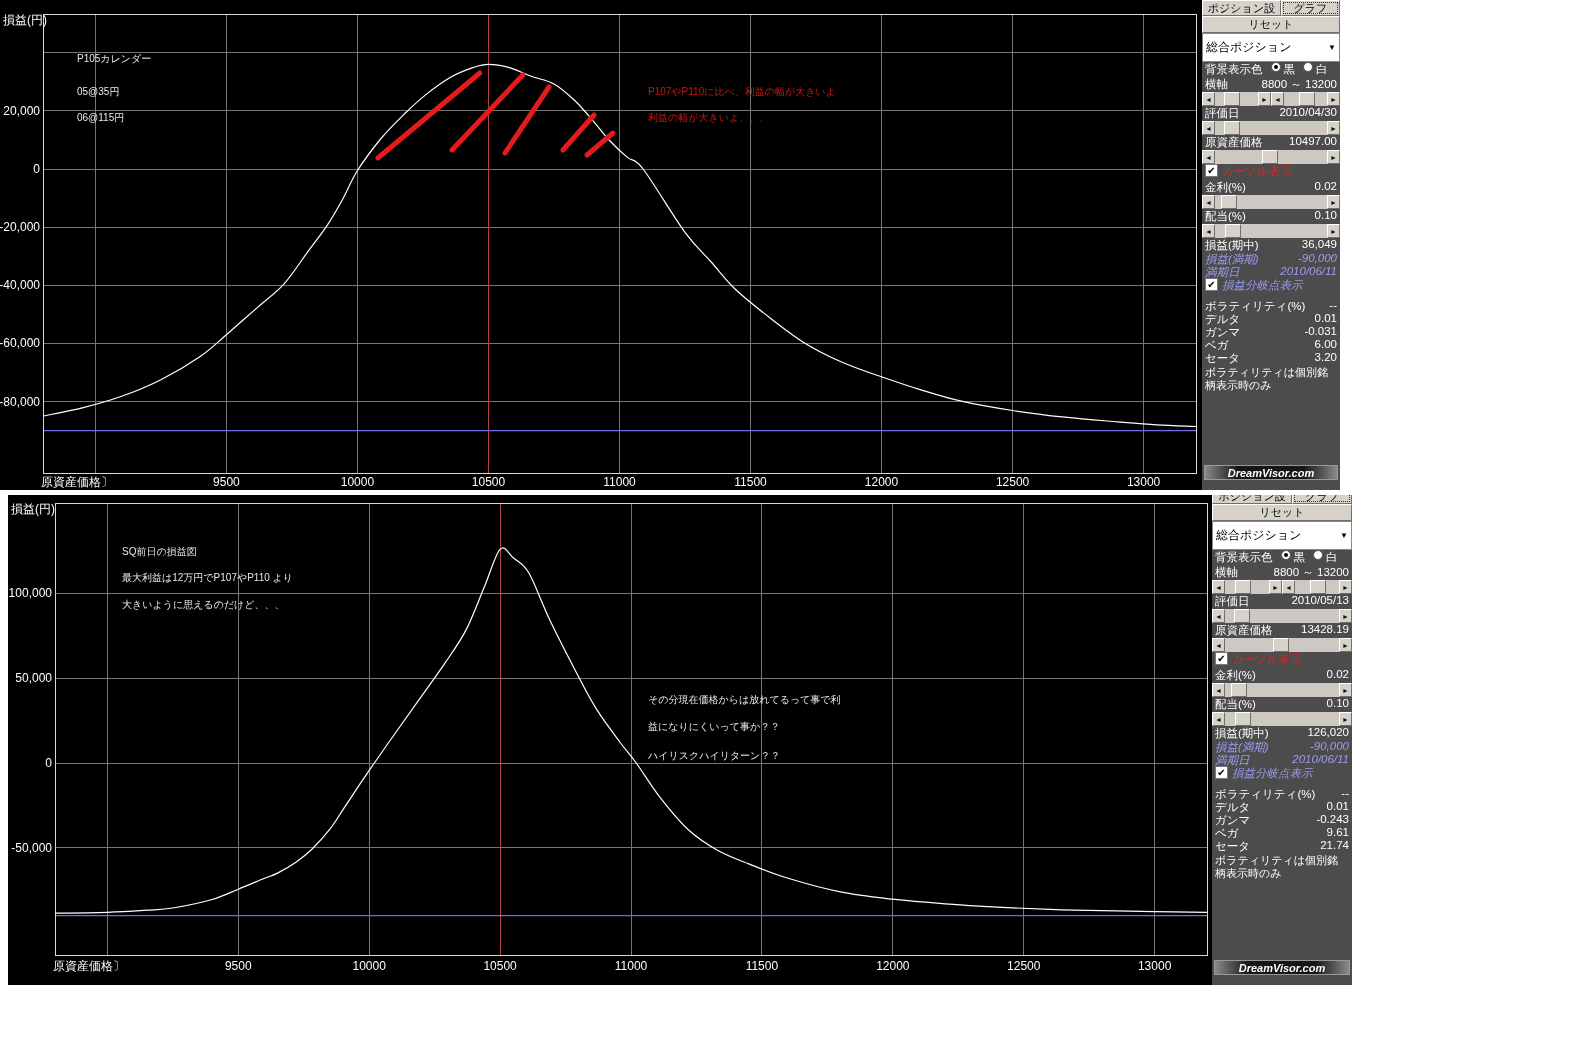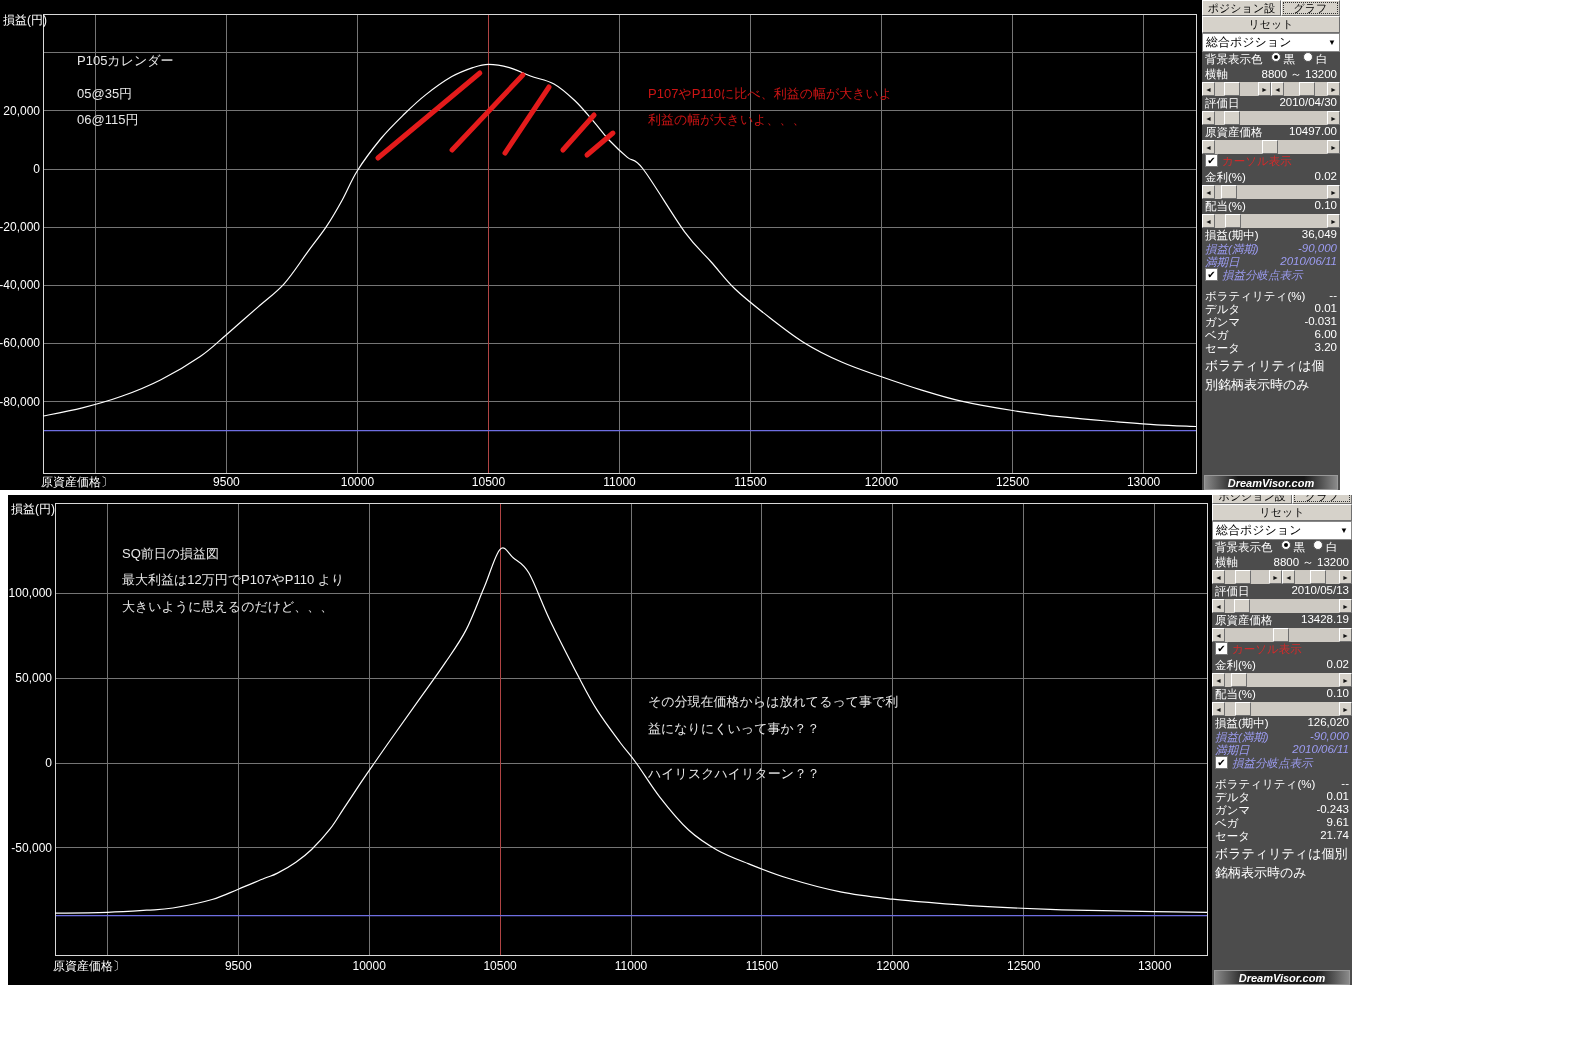--- a/index.html
+++ b/index.html
@@ -3,59 +3,59 @@
 <meta charset="utf-8">
 <style>
   html,body{margin:0;padding:0;background:#fff;}
   .canvas{position:relative;width:1574px;height:1042px;background:#fff;overflow:hidden;
           font-family:"Liberation Sans",sans-serif;}
   .panel{position:absolute;}
   #panel-top{left:0;top:0;width:1340px;height:490px;}
   #panel-bottom{left:8px;top:495px;width:1344px;height:490px;}
   .chart-area{position:absolute;left:0;top:0;width:1204px;height:490px;background:#000;}
   .chart-area svg{position:absolute;left:0;top:0;}
-  .nl{position:absolute;font-size:13px;color:#e8e8e8;white-space:nowrap;}
+  .nl{position:absolute;font-size:10px;color:#e8e8e8;white-space:nowrap;}
   .nl.red{color:#cc1414;}
 
   .sidebar{position:absolute;top:0;width:138px;height:490px;background:#4c4c4c;display:flex;
            flex-direction:column;color:#fff;font-size:11.5px;box-sizing:border-box;}
   #panel-top .sidebar{left:1202px;}
   #panel-bottom .sidebar{left:1204px;width:140px;}
 
   .tabrow{display:flex;height:16px;flex:none;background:#fff;}
   .clipped .tabrow{height:9px;overflow:hidden;}
   .clipped .tabrow .tab{margin-top:-7px;}
   .tab,.reset{background:#d6d2ca;border:1px solid;border-color:#fff #6f6f6f #6f6f6f #fff;
               color:#000;font-size:11px;padding:0;font-family:"Liberation Sans",sans-serif;cursor:default;}
   .tab{flex:1.35;height:16px;}
   .tab.graph{flex:1;outline:1px dotted #333;outline-offset:-3px;}
   .reset{height:17px;flex:none;}
-  .select{height:19px;flex:none;background:#fff;color:#000;border:1px solid #888;display:flex;
+  .select{height:29px;flex:none;background:#fff;color:#000;border:1px solid #888;display:flex;
           align-items:center;padding:0 3px;font-size:12px;box-sizing:border-box;}
   .dd-arrow{margin-left:auto;font-size:8px;color:#000;}
   .srow{height:15px;flex:none;display:flex;align-items:flex-start;padding:0 3px;white-space:nowrap;overflow:hidden;}
   .srow.sm{height:13px;}
   .srow .val{margin-left:auto;}
   .lav{color:#9c9cf2;font-style:italic;}
   .redtxt{color:#d42a2a;}
   .sbwrap{height:14px;flex:none;display:flex;}
   .sb{flex:1;display:flex;height:14px;}
   .sbtn{width:13px;background:#d6d2ca;border:1px solid;border-color:#fff #6f6f6f #6f6f6f #fff;
         color:#111;font-size:7px;display:flex;align-items:center;justify-content:center;box-sizing:border-box;}
   .strack{flex:1;position:relative;background:#cdc9c2;}
   .sthumb{position:absolute;top:0;height:100%;width:16px;background:#d6d2ca;border:1px solid;
           border-color:#fff #6f6f6f #6f6f6f #fff;box-sizing:border-box;}
   .checkbox{width:11px;height:11px;background:#fff;color:#000;font-size:10px;line-height:11px;
             text-align:center;border:1px solid #777;margin-right:4px;flex:none;}
   .radio{width:10px;height:10px;border-radius:50%;background:#fff;border:1px solid #555;
          margin:0 3px 0 8px;position:relative;flex:none;box-sizing:border-box;}
   .radio.on::after{content:"";position:absolute;left:2px;top:2px;width:4px;height:4px;border-radius:50%;background:#000;}
   .sgap{height:6px;flex:none;}
-  .note{padding:2px 3px;font-size:13px;line-height:19px;white-space:normal;flex:none;}
-  .logo{margin:auto 2px 0 2px;height:15px;flex:none;
+  .note{padding:2px 3px;font-size:11px;line-height:13px;white-space:normal;flex:none;}
+  .logo{margin:auto 2px 10px 2px;height:15px;flex:none;
         background:linear-gradient(90deg,#8a8a8a,#161616 25%,#161616 75%,#8a8a8a);
         border:1px solid #999;color:#fff;font-weight:bold;font-style:italic;font-size:11px;
         text-align:center;line-height:14px;box-sizing:border-box;}
 </style>
 </head>
 <body>
 
 <div class="canvas">
 
   <div class="panel" id="panel-top">
@@ -275,21 +275,21 @@
           <rect x="47" y="8" width="1152" height="452" fill="none" stroke="#d8d8d8" stroke-width="1" shape-rendering="crispEdges"></rect>
           <path d="M47.0,418.1C55.7,418.0 84.1,417.7 99.4,417.3C114.6,416.8 127.7,415.9 138.6,415.2C149.5,414.5 153.9,414.8 164.8,413.0C175.7,411.2 193.2,407.7 204.1,404.5C215.0,401.4 221.5,397.7 230.3,394.2C239.0,390.7 249.9,386.0 256.5,383.3C263.0,380.7 264.3,380.8 269.5,378.1C274.8,375.4 282.2,371.2 287.9,367.2C293.5,363.3 297.9,360.0 303.6,354.5C309.3,349.0 316.7,340.8 321.9,334.2C327.1,327.5 330.2,321.9 335.0,314.6C339.8,307.4 345.5,298.7 350.7,290.9C355.9,283.1 360.3,276.8 366.4,268.0C372.5,259.2 379.9,248.5 387.4,238.0C394.8,227.5 402.6,216.6 410.9,204.9C419.2,193.2 429.3,179.6 437.1,167.9C445.0,156.3 451.5,147.6 458.1,134.9C464.6,122.2 470.7,105.2 476.4,91.8C482.1,78.4 487.3,59.1 492.1,54.3C496.9,49.4 500.4,58.8 505.2,62.8C510.0,66.7 514.8,67.7 520.9,78.0C527.0,88.4 533.5,107.6 541.8,124.9C550.1,142.2 562.8,166.8 570.6,181.8C578.5,196.9 582.0,203.9 589.0,214.9C595.9,225.9 606.0,239.1 612.5,248.0C619.1,256.8 621.7,259.0 628.2,268.0C634.8,277.0 643.1,290.9 651.8,302.1C660.5,313.3 671.0,326.2 680.6,335.0C690.2,343.8 699.4,349.5 709.4,355.2C719.4,360.8 729.0,364.2 740.8,368.9C752.6,373.6 764.8,378.7 780.1,383.3C795.4,388.0 815.0,393.4 832.5,396.9C849.9,400.4 867.4,402.2 884.8,404.2C902.3,406.2 919.7,407.5 937.2,408.8C954.6,410.1 972.1,411.2 989.5,412.2C1007.0,413.1 1024.5,413.8 1041.9,414.4C1059.4,415.0 1076.8,415.4 1094.3,415.7C1111.7,416.1 1129.2,416.3 1146.6,416.6C1164.1,416.8 1190.3,417.1 1199.0,417.3" fill="none" stroke="#ffffff" stroke-width="1.2"></path>
           <text x="3" y="18" fill="#ffffff" font-size="12" font-family="Liberation Sans, sans-serif">損益(円)</text>
           <text x="45" y="475" fill="#ffffff" font-size="12" font-family="Liberation Sans, sans-serif">原資産価格〕</text>
         </svg>
       <div class="nl" style="left:114px;top:50px">SQ前日の損益図</div>
       <div class="nl" style="left:114px;top:76px">最大利益は12万円でP107やP110 より</div>
       <div class="nl" style="left:114px;top:103px">大きいように思えるのだけど、、、</div>
       <div class="nl" style="left:640px;top:198px">その分現在価格からは放れてるって事で利</div>
       <div class="nl" style="left:640px;top:225px">益になりにくいって事か？？</div>
-      <div class="nl" style="left:640px;top:270px">ハイリスクハイリターン？？</div>
+      <div class="nl" style="left:640px;top:254px">ハイリスクハイリターン？？</div>
     </div>
     <div class="sidebar clipped" id="sidebar-bottom">
   <div class="tabrow">
     <button class="tab">ポジション設定</button>
     <button class="tab graph">グラフ</button>
   </div>
   <button class="reset">リセット</button>
   <div class="select">
     <span>総合ポジション</span>
     <span class="dd-arrow">▼</span>

